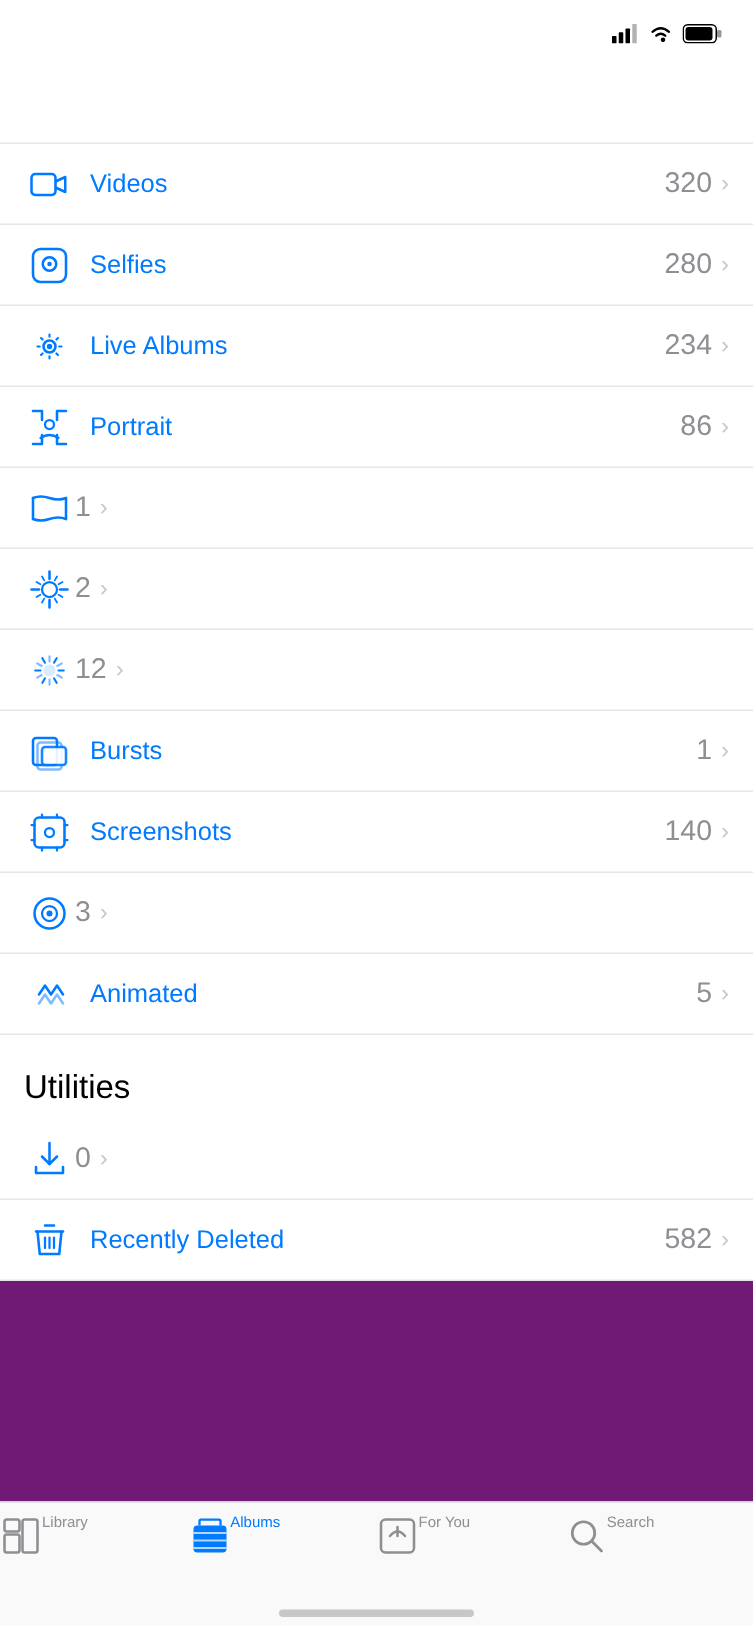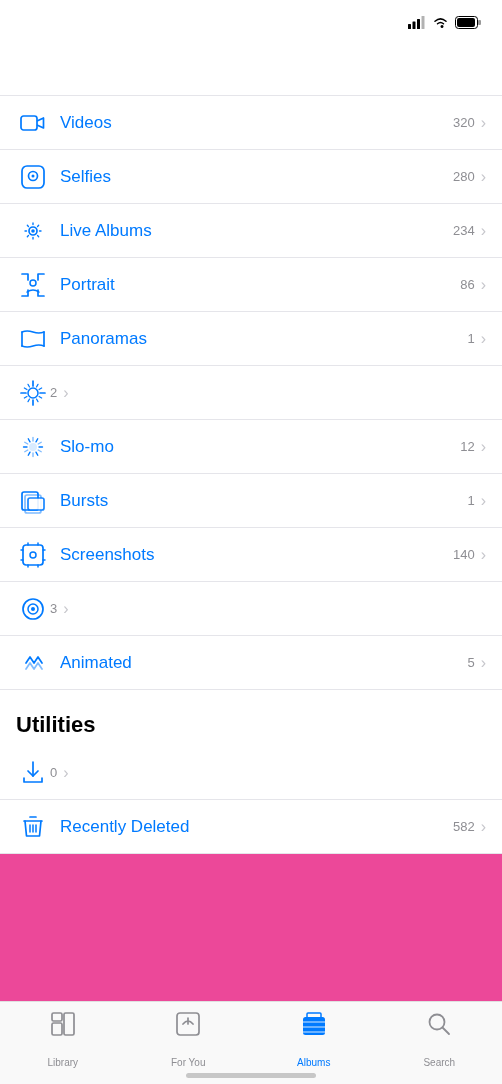--- a/index.html
+++ b/index.html
@@ -51,21 +51,21 @@
       position: absolute;
       left: 16px;
       font-size: 26px;
       color: #007aff;
       font-weight: 300;
       cursor: pointer;
     }
 
     
     .content {
-      background: #ec4899;
+      background: #701a75;
       overflow-y: auto;
       height: calc(1084px - 44px - 52px - 83px);
     }
 
     
     .album-item {
       display: flex;
       align-items: center;
       padding: 0 16px;
       height: 54px;
@@ -84,57 +84,57 @@
       width: 26px;
       height: 26px;
     }
     .album-name {
       flex: 1;
       font-size: 17px;
       color: #007aff;
       margin-left: 10px;
     }
     .album-count {
-      font-size: 13px;
+      font-size: 19px;
       color: #8e8e93;
       margin-right: 6px;
     }
     .album-chevron {
       color: #c7c7cc;
       font-size: 16px;
     }
 
     
     .section-header {
       padding: 22px 16px 8px 16px;
       font-size: 22px;
-      font-weight: 700;
+      font-weight: 400;
       color: #000;
       background: #fff;
     }
 
     
     .tab-bar {
       position: absolute;
       bottom: 0;
       left: 0;
       right: 0;
       height: 83px;
       background: rgba(249,249,249,0.94);
       border-top: 1px solid #e0e0e0;
       display: flex;
       align-items: flex-start;
       justify-content: space-around;
       padding-top: 8px;
     }
     .tab-item {
       display: flex;
-      flex-direction: column;
-      align-items: center;
-      gap: 19px;
+      flex-direction: row;
+      align-items: flex-start;
+      gap: 0;
       flex: 1;
       cursor: pointer;
     }
     .tab-icon {
       width: 28px;
       height: 28px;
       display: flex;
       align-items: center;
       justify-content: center;
     }
@@ -252,21 +252,20 @@
   </div>
     <div class="album-item">
     <span class="album-icon">
         <svg viewBox="0 0 26 26" fill="none">
       <path d="M2 6 Q7 4 13 6 Q19 8 24 6" stroke="#007aff" stroke-width="1.7" stroke-linecap="round" fill="none"></path>
       <path d="M2 20 Q7 22 13 20 Q19 18 24 20" stroke="#007aff" stroke-width="1.7" stroke-linecap="round" fill="none"></path>
       <line x1="2" y1="6" x2="2" y2="20" stroke="#007aff" stroke-width="1.7" stroke-linecap="round"></line>
       <line x1="24" y1="6" x2="24" y2="20" stroke="#007aff" stroke-width="1.7" stroke-linecap="round"></line>
     </svg>
       </span>
-    <span class="album-name">Panoramas</span>
     <span class="album-count">1</span>
     <span class="album-chevron">›</span>
   </div>
     <div class="album-item">
     <span class="album-icon">
         <svg viewBox="0 0 26 26" fill="none">
       <line x1="20" y1="13" x2="25" y2="13" stroke="#007aff" stroke-width="1.7" stroke-linecap="round"></line>
           <line x1="19.062177826491073" y1="16.5" x2="21.66025403784439" y2="18" stroke="#007aff" stroke-width="1.2" stroke-linecap="round"></line>
           <line x1="16.5" y1="19.06217782649107" x2="18" y2="21.660254037844386" stroke="#007aff" stroke-width="1.2" stroke-linecap="round"></line>
           <line x1="13" y1="20" x2="13" y2="25" stroke="#007aff" stroke-width="1.7" stroke-linecap="round"></line>
@@ -295,21 +294,20 @@
           <line x1="7.803847577293368" y1="16" x2="4.7727586640478314" y2="17.75" stroke="#007aff" stroke-width="1.4" stroke-linecap="round" opacity="0.5"></line>
           <line x1="7" y1="13" x2="3.5" y2="13.000000000000002" stroke="#007aff" stroke-width="1.4" stroke-linecap="round" opacity="1"></line>
           <line x1="7.803847577293368" y1="10" x2="4.772758664047833" y2="8.25" stroke="#007aff" stroke-width="1.4" stroke-linecap="round" opacity="0.5"></line>
           <line x1="9.999999999999996" y1="7.80384757729337" x2="8.249999999999996" y2="4.772758664047835" stroke="#007aff" stroke-width="1.4" stroke-linecap="round" opacity="1"></line>
           <line x1="12.999999999999998" y1="7" x2="12.999999999999998" y2="3.5" stroke="#007aff" stroke-width="1.4" stroke-linecap="round" opacity="0.5"></line>
           <line x1="16" y1="7.803847577293368" x2="17.75" y2="4.772758664047833" stroke="#007aff" stroke-width="1.4" stroke-linecap="round" opacity="1"></line>
           <line x1="18.196152422706632" y1="9.999999999999996" x2="21.227241335952165" y2="8.249999999999996" stroke="#007aff" stroke-width="1.4" stroke-linecap="round" opacity="0.5"></line>
       <circle cx="13" cy="13" r="4" fill="#007aff" opacity="0.15"></circle>
     </svg>
       </span>
-    <span class="album-name">Slo-mo</span>
     <span class="album-count">12</span>
     <span class="album-chevron">›</span>
   </div>
     <div class="album-item">
     <span class="album-icon">
         <svg viewBox="0 0 26 26" fill="none">
       <rect x="2" y="4" width="16" height="18" rx="2" stroke="#007aff" stroke-width="1.7" fill="none"></rect>
       <rect x="5" y="7" width="16" height="18" rx="2" stroke="#007aff" stroke-width="1.7" fill="none" opacity="0.5"></rect>
       <rect x="8" y="10" width="16" height="12" rx="2" stroke="#007aff" stroke-width="1.7" fill="white" opacity="0.9"></rect>
     </svg>
@@ -384,46 +382,46 @@
 <div class="tab-bar" id="tab-bar">
     <div class="tab-item">
     <span class="tab-icon">
         <svg width="28" height="28" viewBox="0 0 28 28" fill="none">
     <rect x="3" y="13" width="10" height="12" rx="1.5" stroke="#8e8e93" stroke-width="1.7" fill="none"></rect>
     <rect x="3" y="3" width="10" height="8" rx="1.5" stroke="#8e8e93" stroke-width="1.7" fill="none"></rect>
     <rect x="15" y="3" width="10" height="22" rx="1.5" stroke="#8e8e93" stroke-width="1.7" fill="none"></rect>
   </svg>
       </span>
     <span class="tab-label" style="color:#8e8e93">Library</span>
-  </div>
-    <div class="tab-item">
-    <span class="tab-icon">
-        <svg width="28" height="28" viewBox="0 0 28 28" fill="none">
-    <rect x="3" y="3" width="22" height="22" rx="3" stroke="#8e8e93" stroke-width="1.7" fill="none"></rect>
-    <path d="M9 14 Q14 8 19 14" stroke="#8e8e93" stroke-width="1.7" fill="none" stroke-linecap="round"></path>
-    <line x1="14" y1="8" x2="14" y2="14" stroke="#8e8e93" stroke-width="1.7" stroke-linecap="round"></line>
-  </svg>
-      </span>
-    <span class="tab-label" style="color:#8e8e93">For You</span>
   </div>
     <div class="tab-item active">
     <span class="tab-icon">
         <svg width="28" height="28" viewBox="0 0 28 28" fill="none">
     <rect x="3" y="7" width="22" height="18" rx="2.5" fill="#007aff"></rect>
     <path d="M7 7 L7 4 Q7 3 8 3 L20 3 Q21 3 21 4 L21 7" stroke="#007aff" stroke-width="1.5" fill="none"></path>
     <line x1="3" y1="12" x2="25" y2="12" stroke="white" stroke-width="1.2" opacity="0.7"></line>
     <line x1="3" y1="17" x2="25" y2="17" stroke="white" stroke-width="1.2" opacity="0.7"></line>
     <line x1="3" y1="22" x2="25" y2="22" stroke="white" stroke-width="1.2" opacity="0.7"></line>
   </svg>
       </span>
     <span class="tab-label" style="color:#007aff">Albums</span>
   </div>
     <div class="tab-item">
     <span class="tab-icon">
         <svg width="28" height="28" viewBox="0 0 28 28" fill="none">
+    <rect x="3" y="3" width="22" height="22" rx="3" stroke="#8e8e93" stroke-width="1.7" fill="none"></rect>
+    <path d="M9 14 Q14 8 19 14" stroke="#8e8e93" stroke-width="1.7" fill="none" stroke-linecap="round"></path>
+    <line x1="14" y1="8" x2="14" y2="14" stroke="#8e8e93" stroke-width="1.7" stroke-linecap="round"></line>
+  </svg>
+      </span>
+    <span class="tab-label" style="color:#8e8e93">For You</span>
+  </div>
+    <div class="tab-item">
+    <span class="tab-icon">
+        <svg width="28" height="28" viewBox="0 0 28 28" fill="none">
     <circle cx="12" cy="12" r="7.5" stroke="#8e8e93" stroke-width="1.8" fill="none"></circle>
     <line x1="17.5" y1="17.5" x2="24" y2="24" stroke="#8e8e93" stroke-width="1.8" stroke-linecap="round"></line>
   </svg>
       </span>
     <span class="tab-label" style="color:#8e8e93">Search</span>
   </div>
   </div>
 
 <div class="home-indicator"></div>
 

